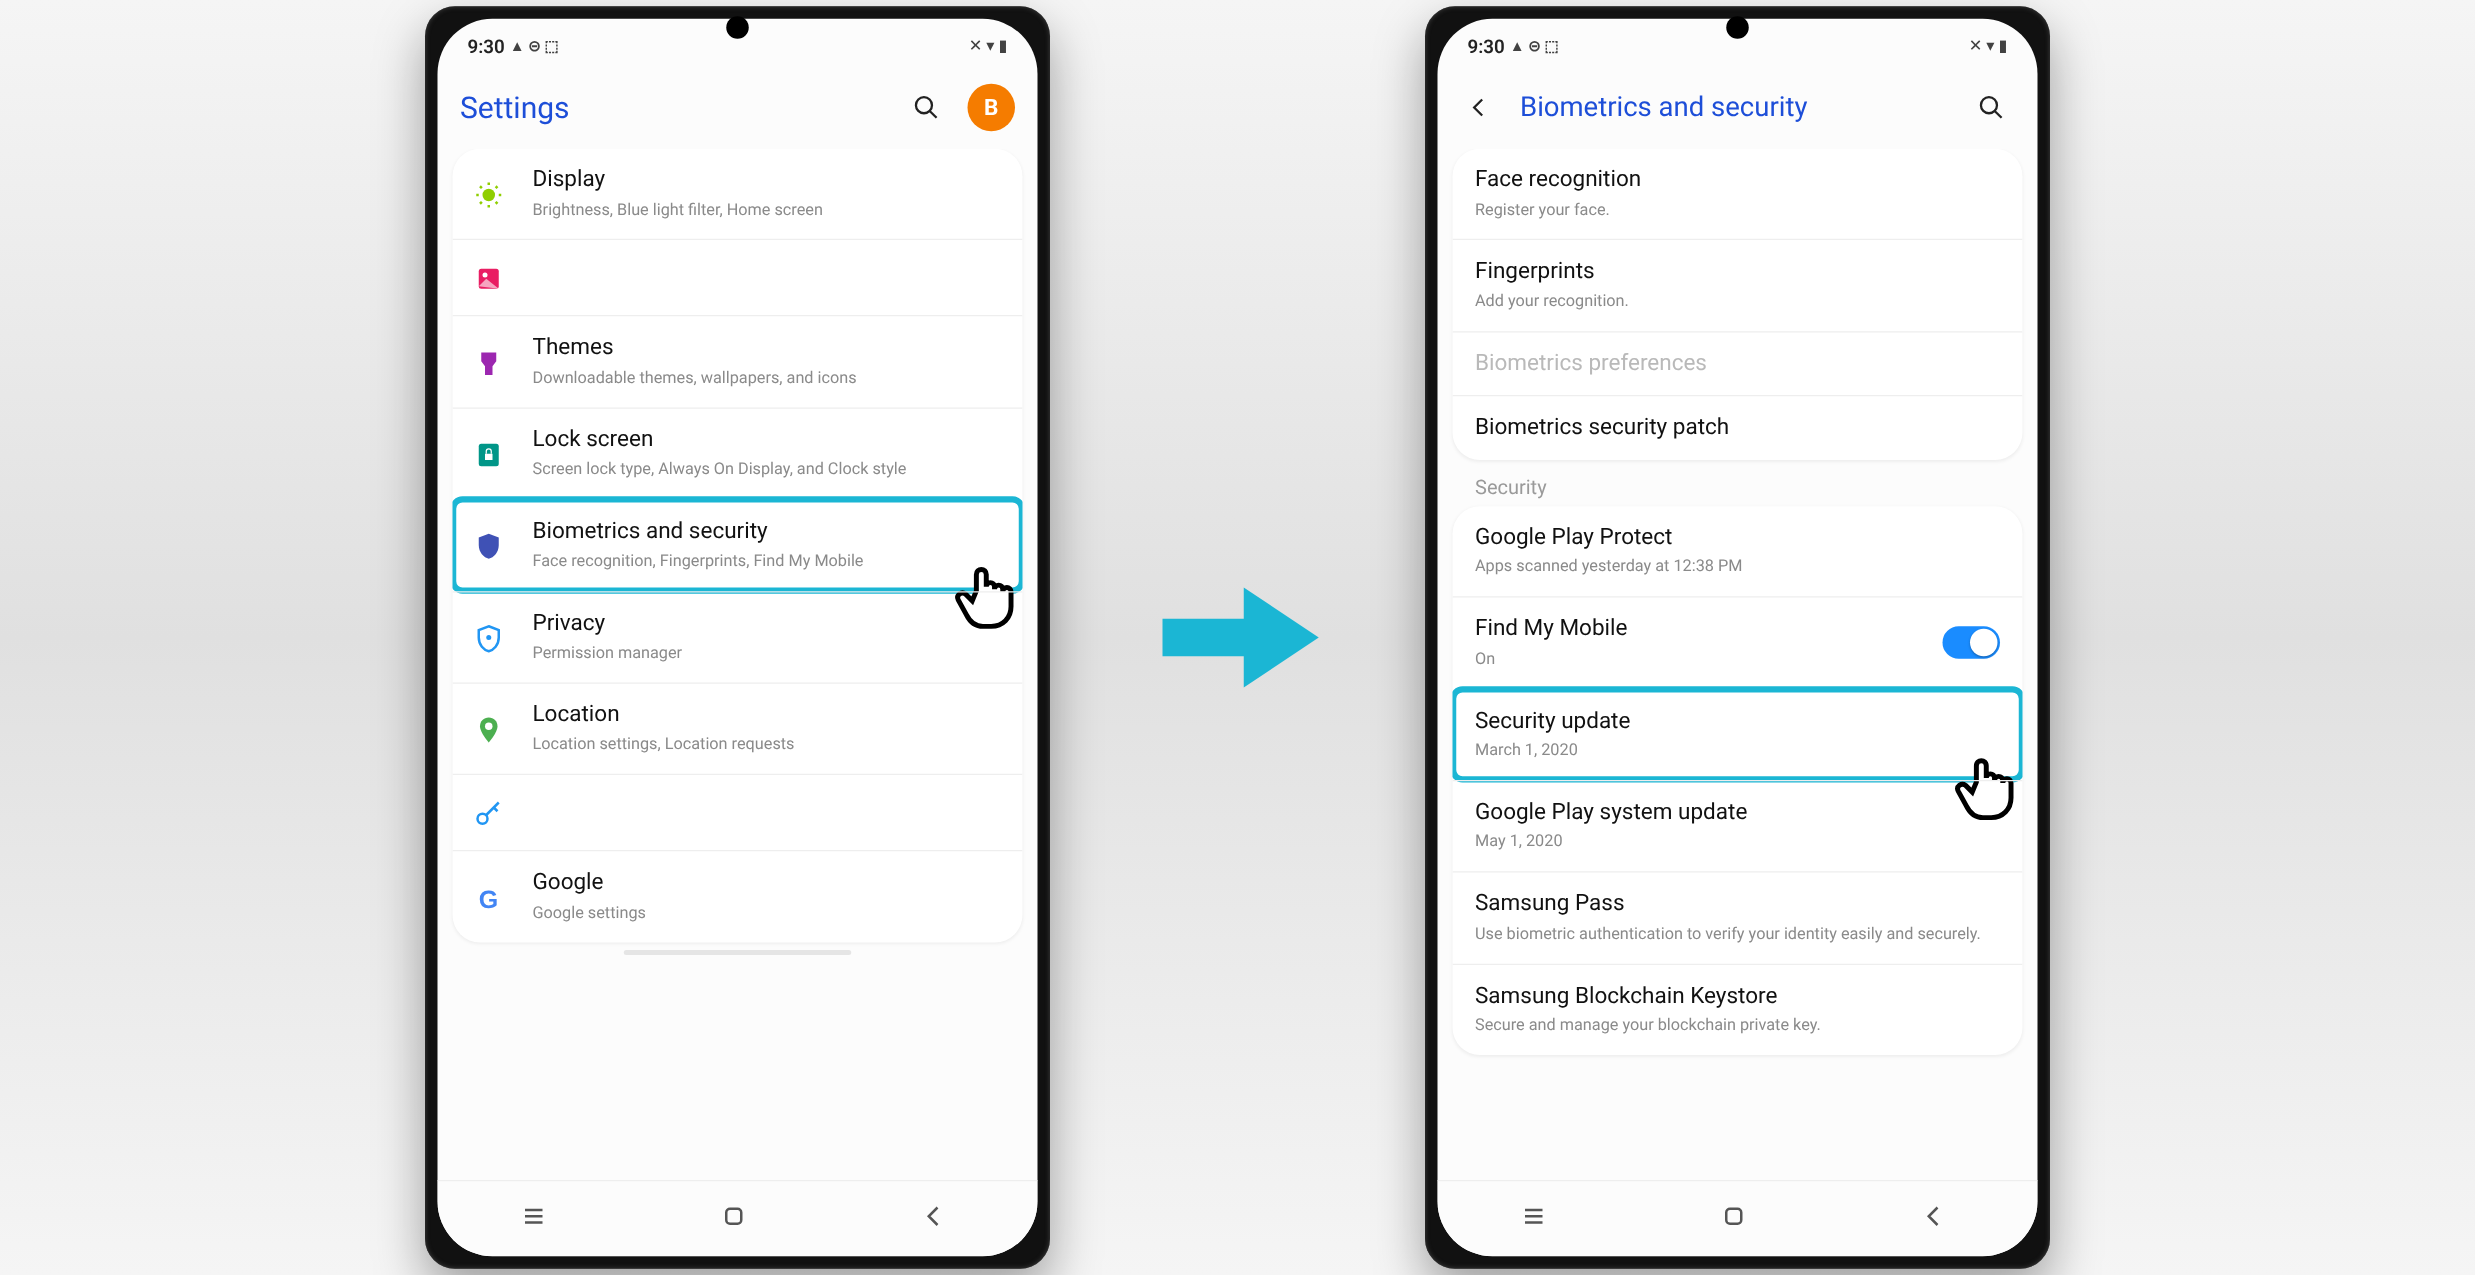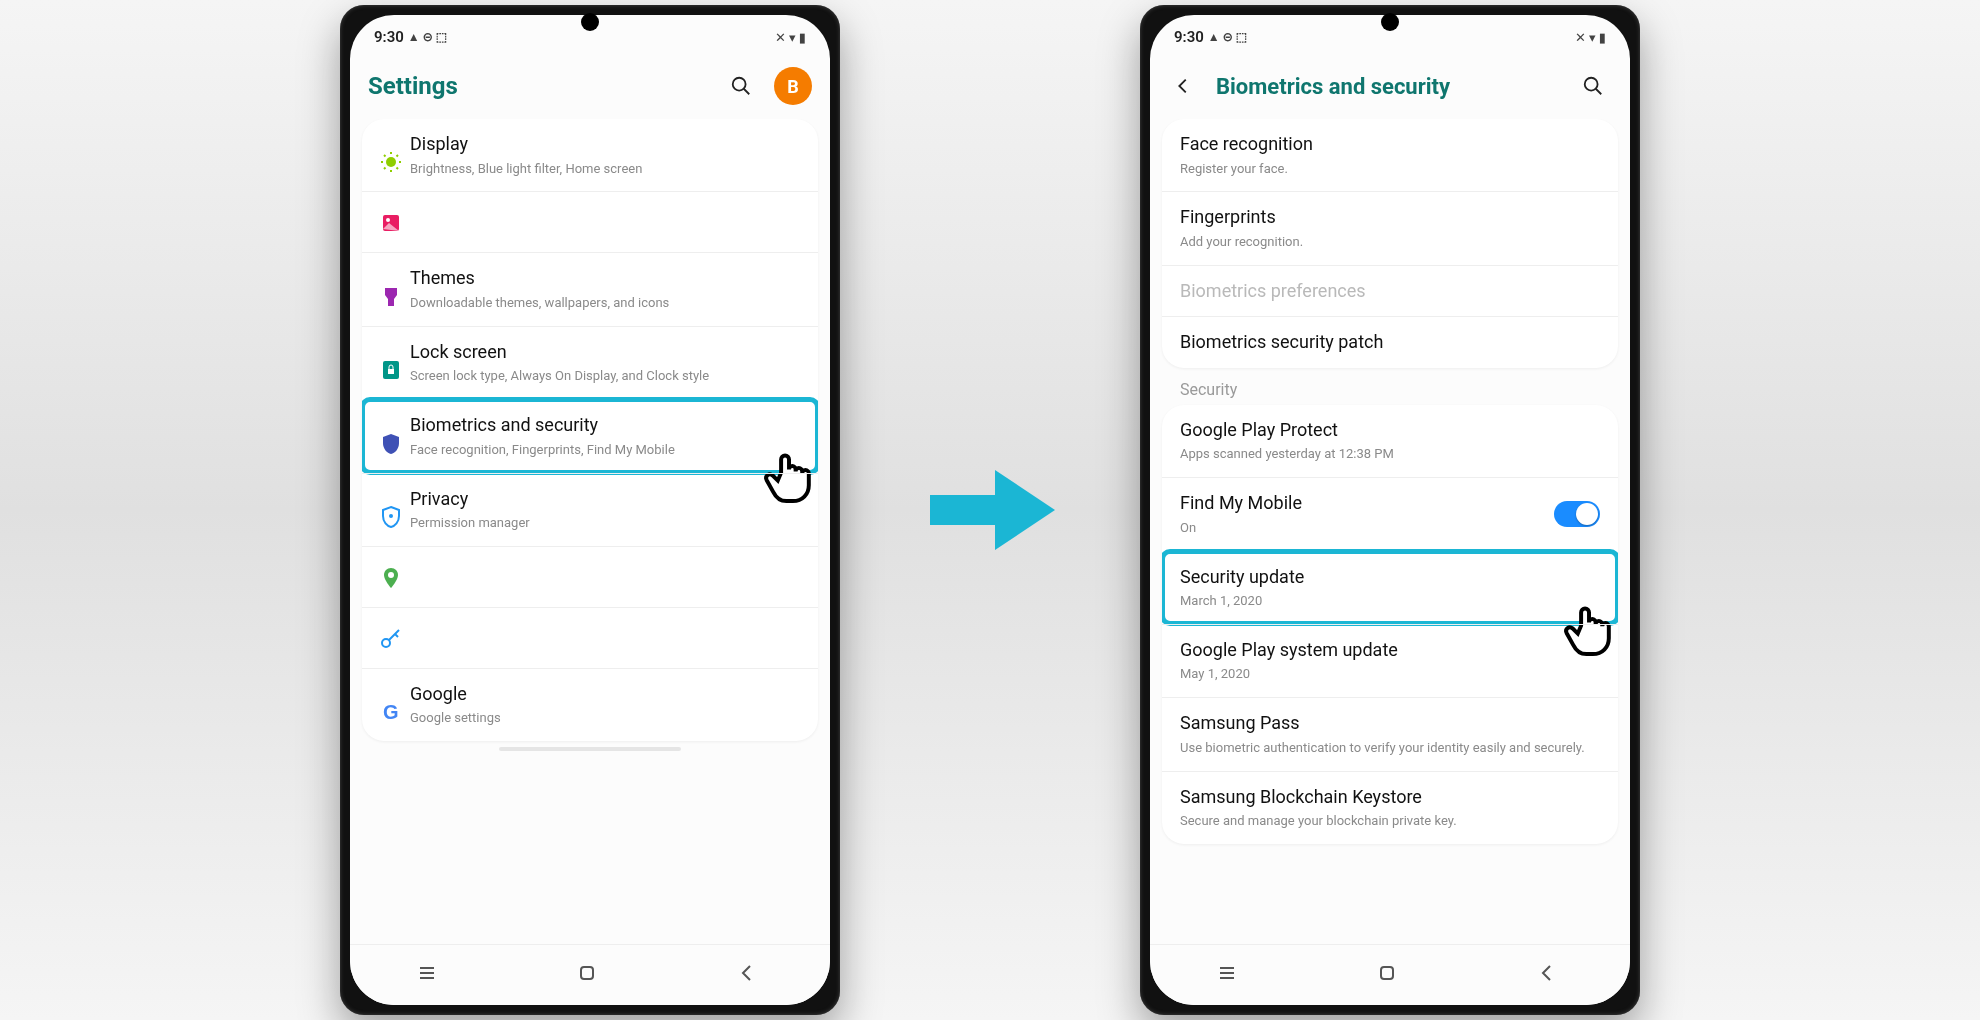--- a/index.html
+++ b/index.html
@@ -6,28 +6,28 @@
 .stage{width:1980px;height:1020px;position:relative;display:flex;align-items:center;justify-content:center;gap:80px}
 .phone{width:480px;height:990px;background:#111;border-radius:24px;position:relative;box-shadow:0 18px 40px rgba(0,0,0,.35), inset 0 0 4px #444;padding:10px}
 .screen{width:100%;height:100%;background:#fcfcfc;border-radius:44px;overflow:hidden;position:relative;display:flex;flex-direction:column}
 .statusbar{height:44px;display:flex;align-items:center;justify-content:space-between;padding:0 24px;font-size:15px;color:#222;background:transparent;position:relative}
 .camera{position:absolute;left:50%;top:8px;transform:translateX(-50%);width:18px;height:18px;border-radius:50%;background:#000;z-index:2}
 .sb-left{display:flex;align-items:center;gap:4px;font-weight:600}
 .sb-icons{display:flex;gap:4px;font-size:12px;opacity:.85}
 .sb-right{display:flex;gap:4px;font-size:13px;opacity:.85}
 .header{display:flex;align-items:center;padding:8px 18px 14px 18px;gap:14px}
 .header.sub{padding-left:14px}
-.h-title{font-size:24px;font-weight:700;color:#0f766e;flex:1}
+.h-title{font-size:24px;font-weight:400;color:#1d4ed8;flex:1}
 .h-title.sub{font-size:22px}
 .avatar{width:38px;height:38px;border-radius:50%;background:#f57c00;color:#fff;display:flex;align-items:center;justify-content:center;font-weight:700;font-size:18px}
 .iconbtn{width:38px;height:38px;display:flex;align-items:center;justify-content:center;color:#222}
 .iconbtn svg{width:22px;height:22px;fill:none;stroke:#222;stroke-width:2}
 .content{flex:1;overflow:hidden;padding:0 12px}
 .card{background:#fff;border-radius:22px;box-shadow:0 1px 3px rgba(0,0,0,.06);overflow:hidden}
-.row{display:flex;align-items:flex-end;padding:14px 16px 14px 14px;gap:4px;border-top:1px solid #eee;position:relative}
+.row{display:flex;align-items:center;padding:14px 16px 14px 14px;gap:20px;border-top:1px solid #eee;position:relative}
 .row:first-child{border-top:none}
 .row .ic{width:30px;height:30px;flex:0 0 30px;display:flex;align-items:center;justify-content:center;margin-top:2px}
 .row .ic svg{width:24px;height:24px}
 .row .txt{flex:1;min-width:0}
 .row .ttl{font-size:18px;color:#111;line-height:1.25}
 .row .sub{font-size:13px;color:#8a8a8a;margin-top:5px;line-height:1.3}
 .row.disabled .ttl{color:#b9b9b9}
 .row.noicon{padding-left:18px}
 .sect{font-size:16px;color:#9a9a9a;padding:12px 18px 6px 18px}
 .card2{background:#fff;border-radius:22px;overflow:hidden;box-shadow:0 1px 3px rgba(0,0,0,.06)}
@@ -151,20 +151,24 @@
                 <div class="sub">Permission manager</div>
               </div>
     </div>
     <div class="row">
       <span class="ic">
                 <svg viewBox="0 0 24 24">
                   <path d="M12 2 C8 2 5 5 5 9 C5 14 12 22 12 22 C12 22 19 14 19 9 C19 5 16 2 12 2 Z" fill="#4caf50"></path>
                   <circle cx="12" cy="9" r="3" fill="#fff"></circle>
                 </svg>
               </span>
+      <div class="txt">
+                <div class="ttl">Location</div>
+                <div class="sub">Location settings, Location requests</div>
+              </div>
     </div>
     <div class="row">
       <span class="ic">
                 <svg viewBox="0 0 24 24">
                   <circle cx="7" cy="16" r="4" fill="none" stroke="#2196f3" stroke-width="2"></circle>
                   <line x1="10" y1="13" x2="20" y2="3" stroke="#2196f3" stroke-width="2"></line>
                   <line x1="16" y1="7" x2="19" y2="10" stroke="#2196f3" stroke-width="2"></line>
                 </svg>
               </span>
     </div>

